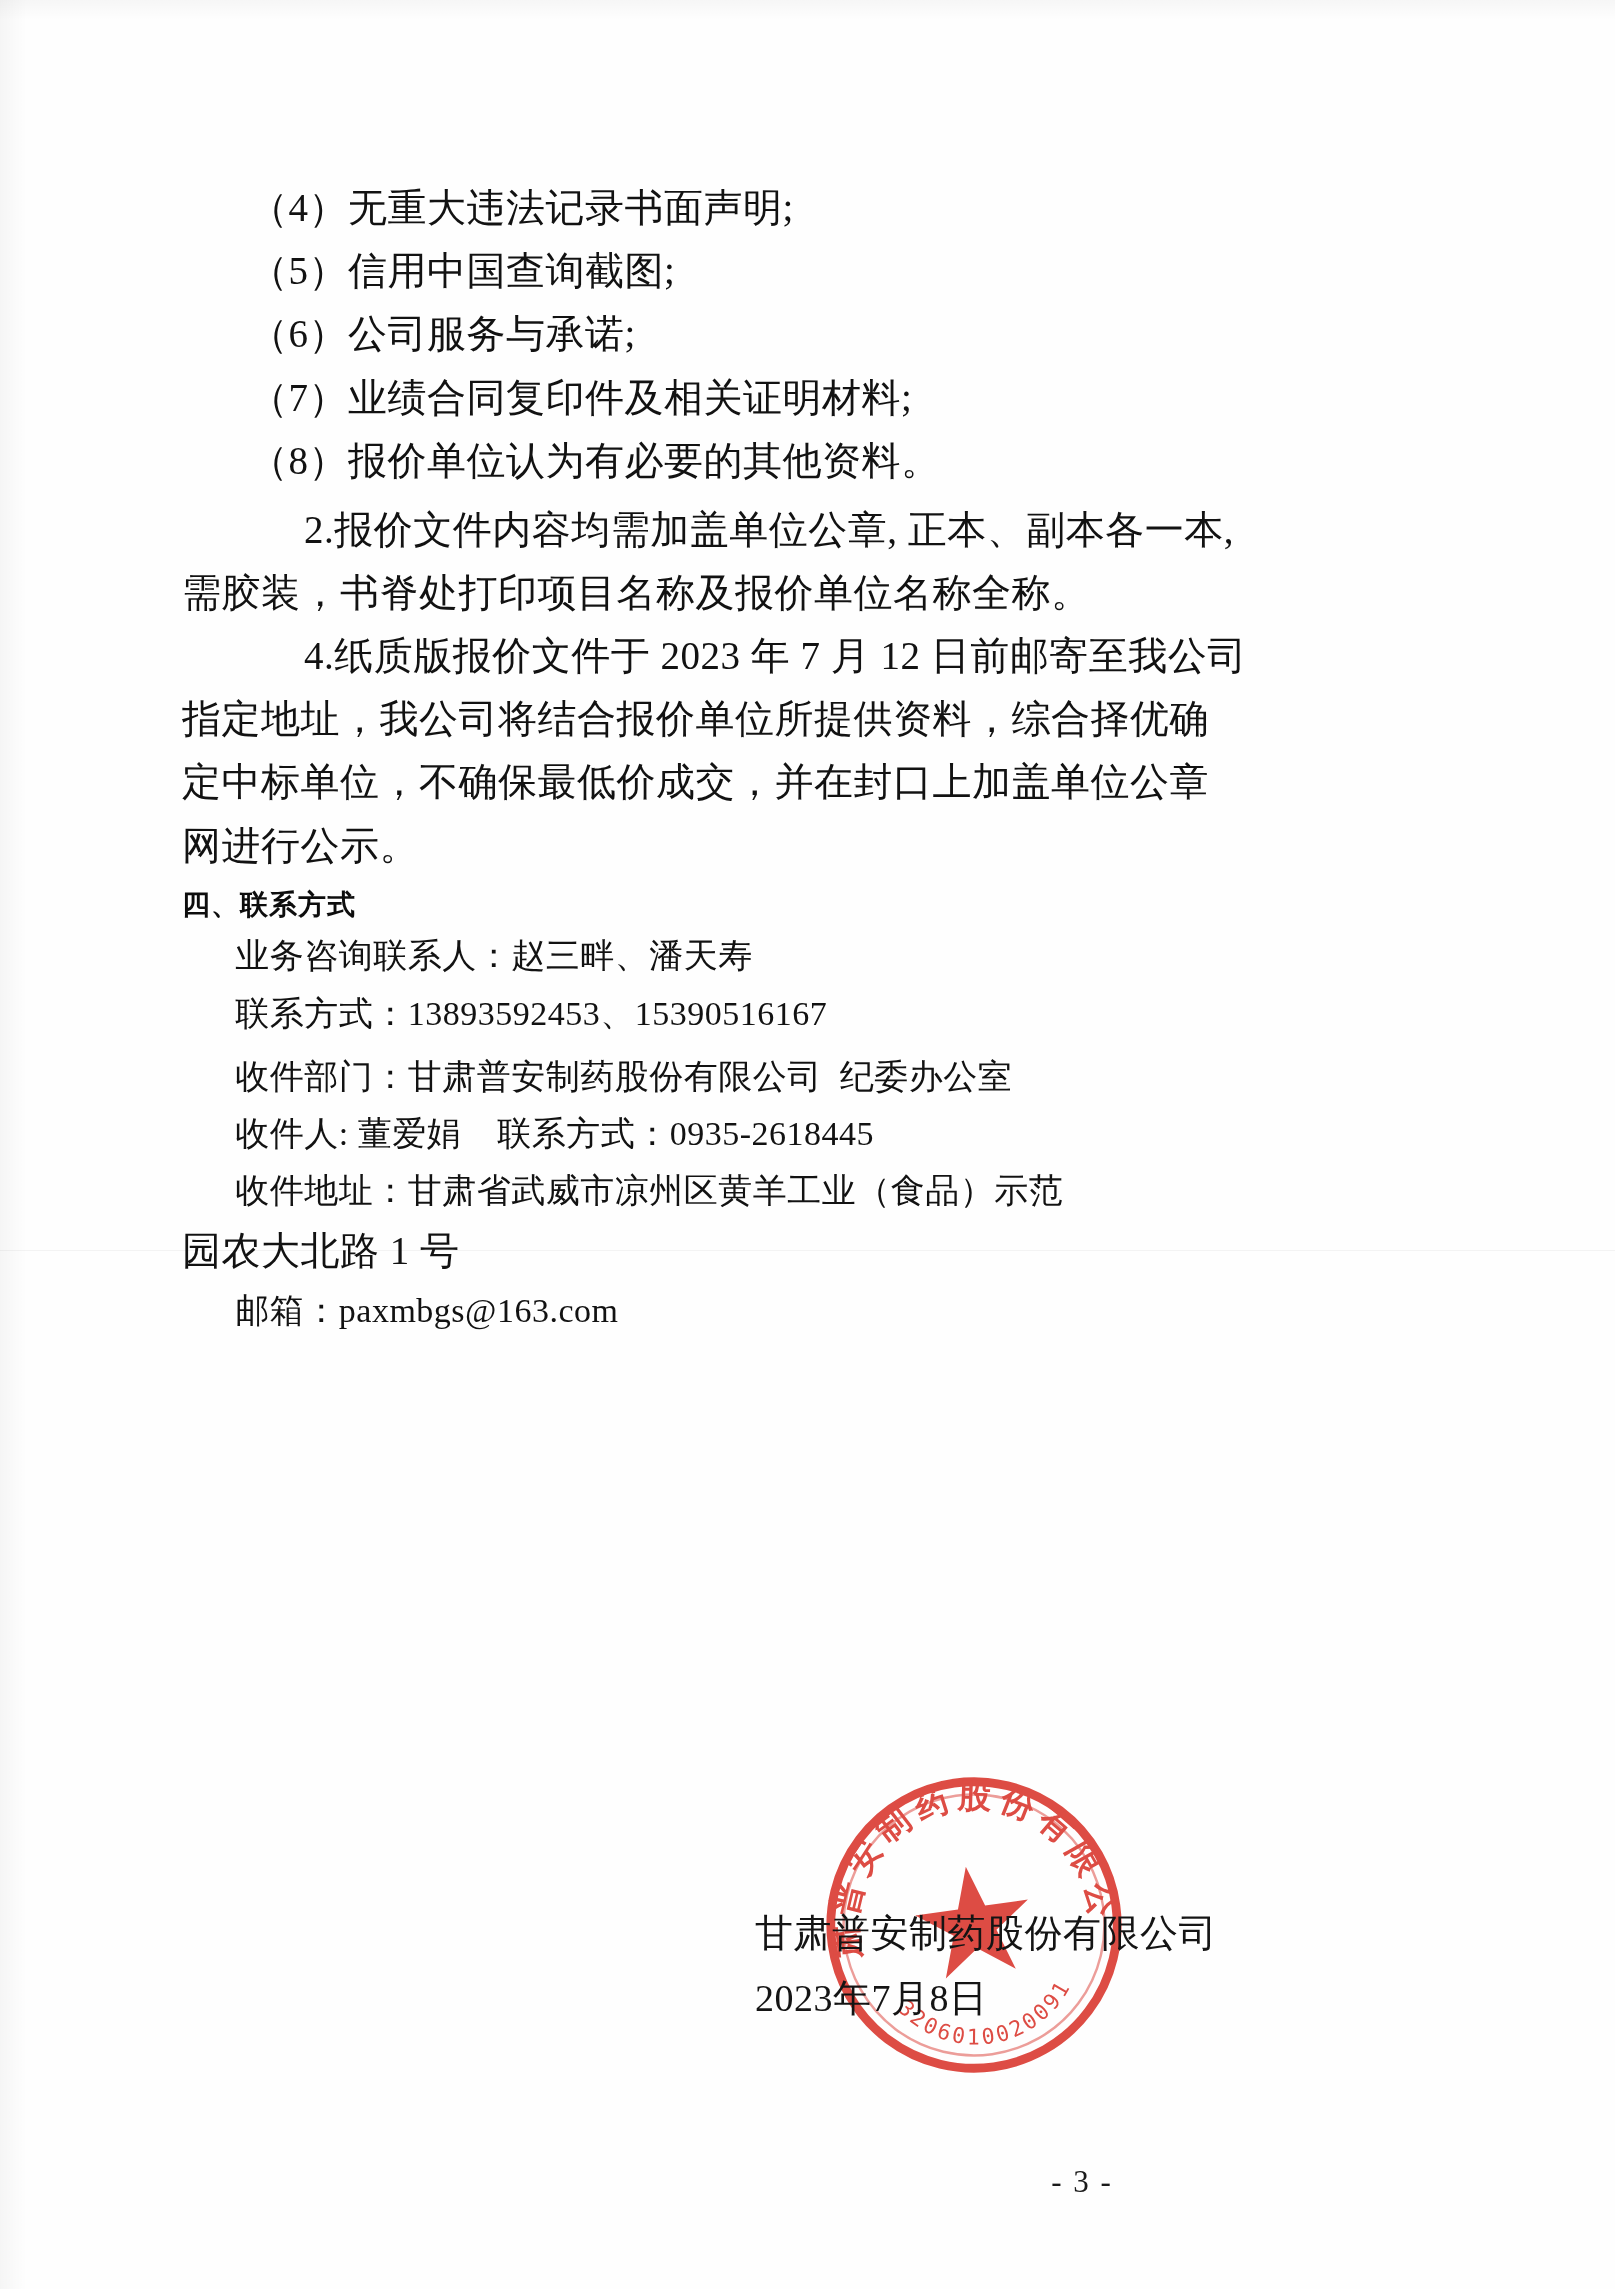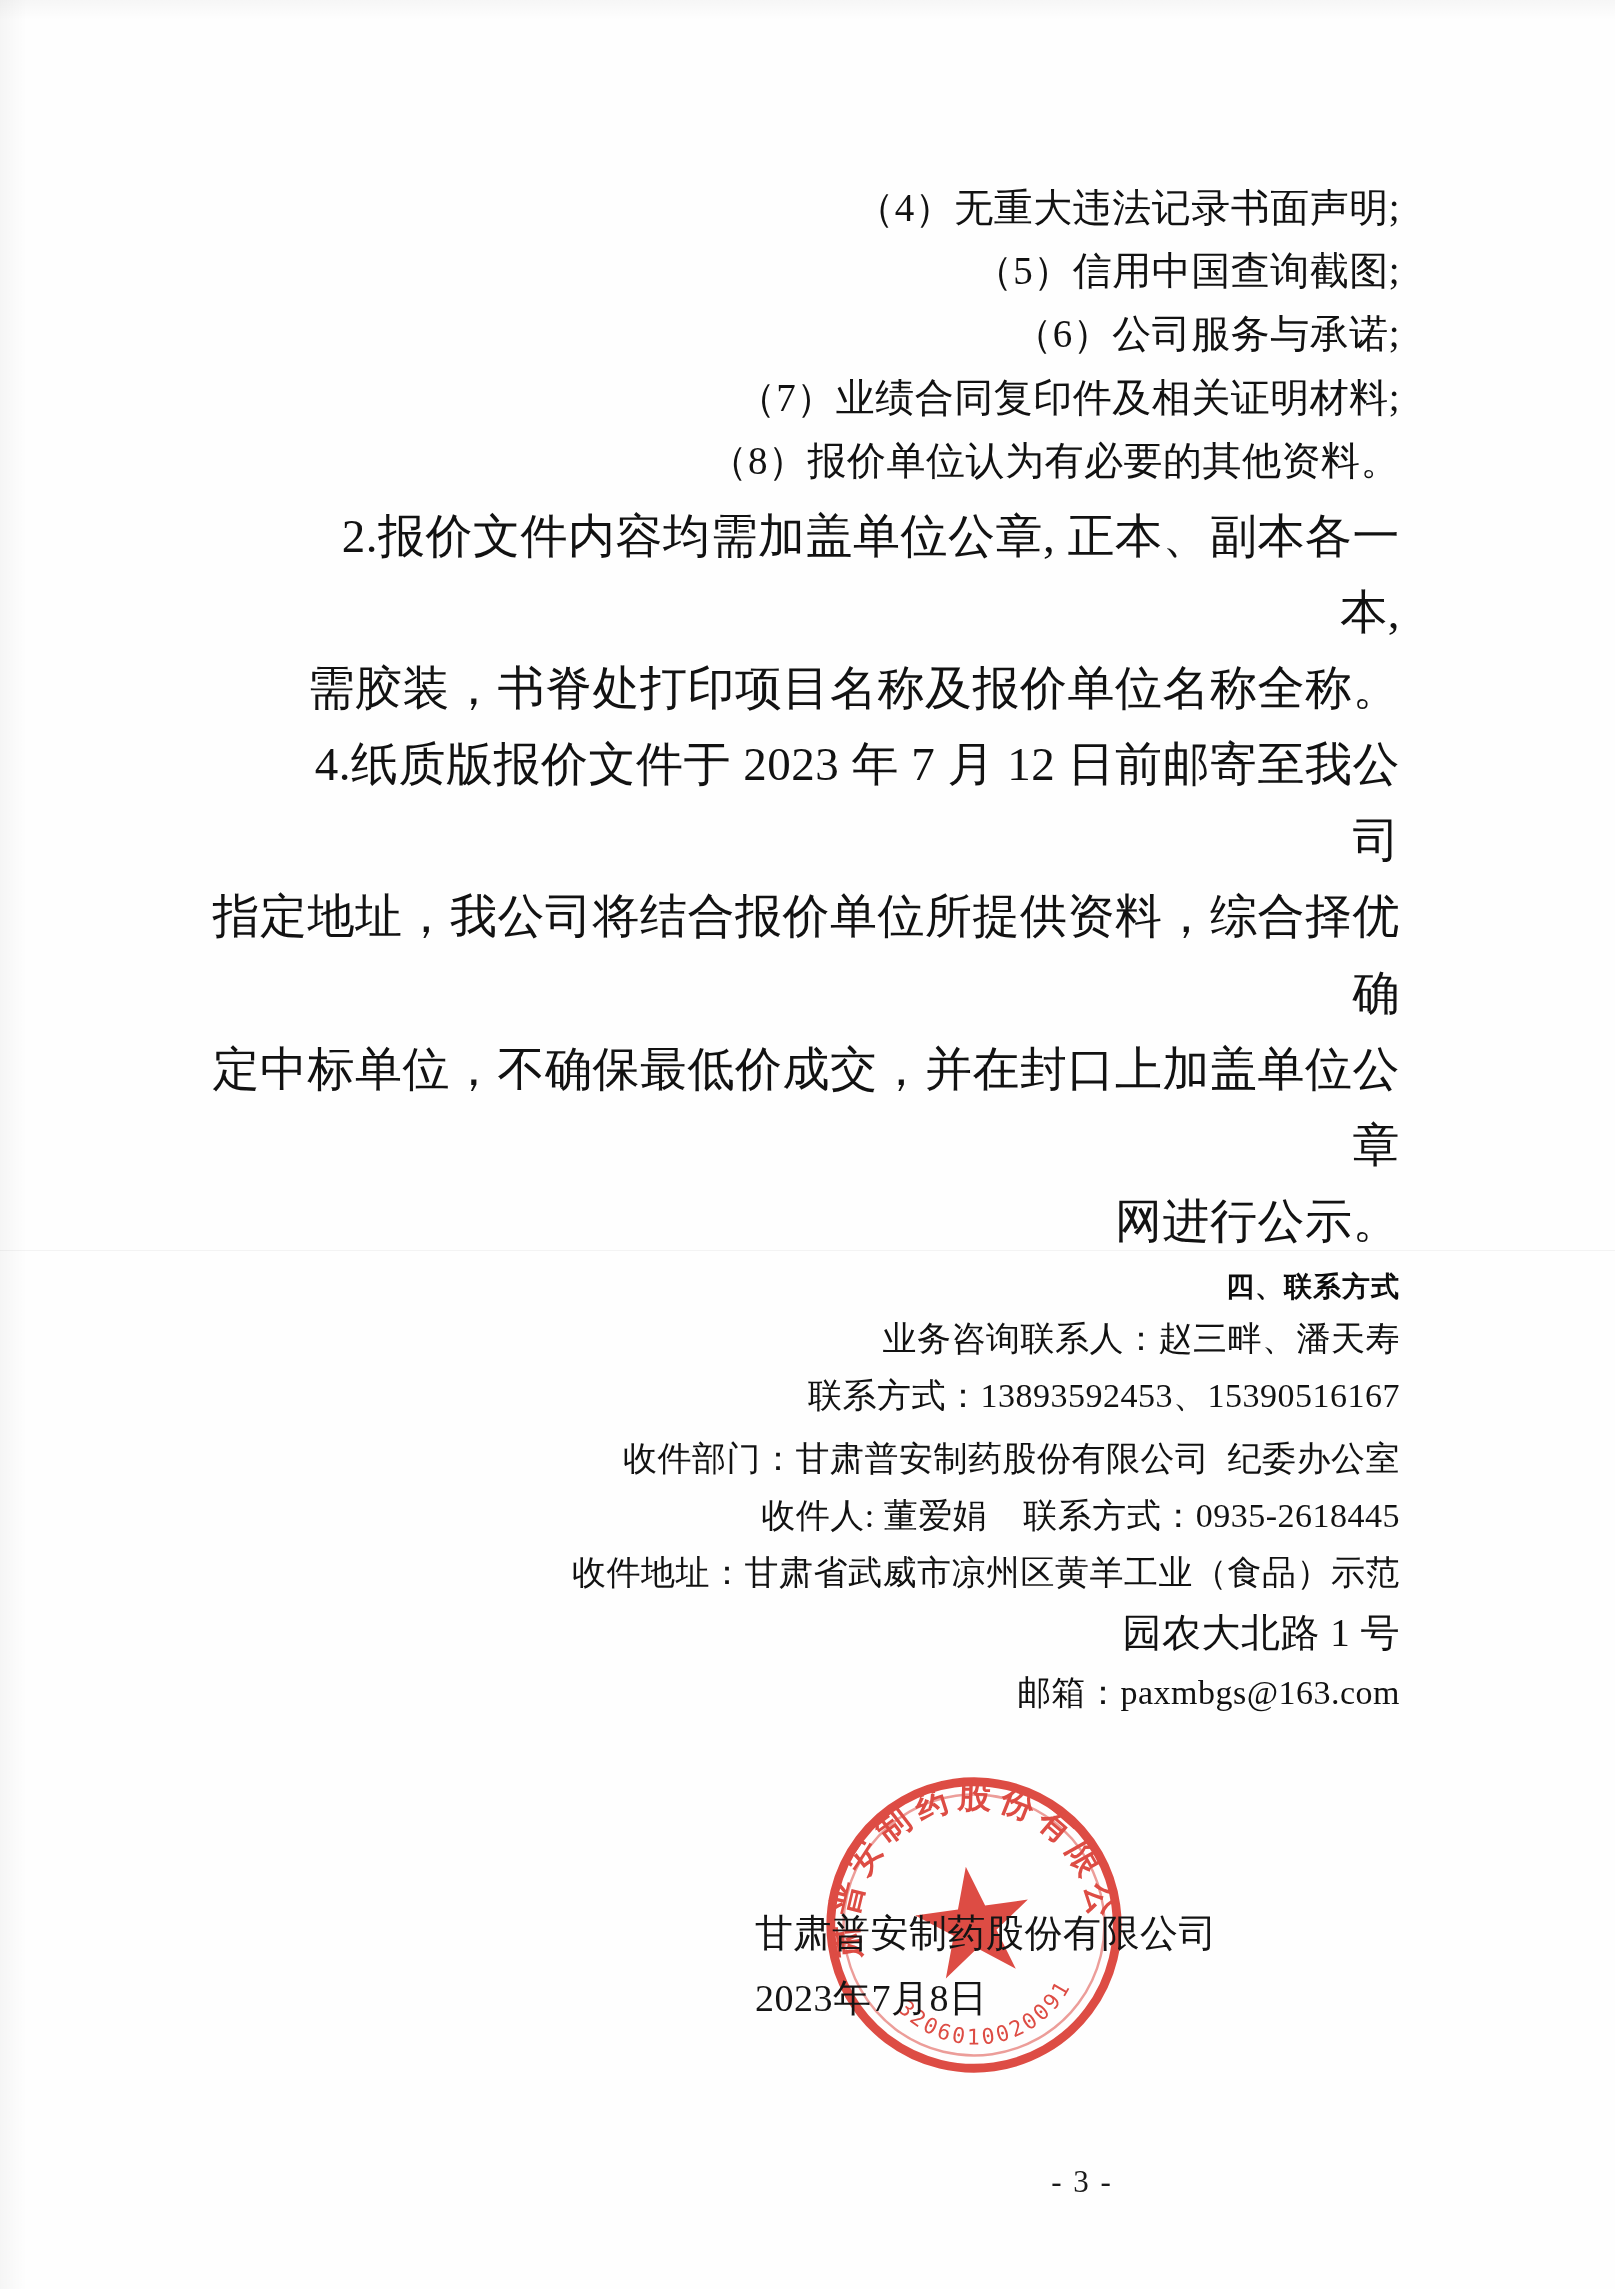--- a/index.html
+++ b/index.html
@@ -38,36 +38,35 @@
   }
   .edge-shade-top {
     position: absolute;
     left: 0; right: 0; top: 0;
     height: 19.6px;
     background: linear-gradient(to bottom, rgba(0,0,0,0.03), rgba(0,0,0,0));
   }
 
   .content {
     position: absolute;
-    left: 243px;
+    left: 249px;
     top: 176px;
     width: 1157px;
-    text-align: right;
   }
 
   .line {
     font-size: 39px;
     line-height: 1.62;
     letter-spacing: 0.5px;
     white-space: pre-wrap;
     color: #121212;
   }
 
   .block {
-    font-size: 47px;
+    font-size: 39px;
     line-height: 1.62;
     letter-spacing: 0.5px;
     color: #121212;
   }
 
   .hang {
     margin-left: -67px;
   }
 
   .heading {

